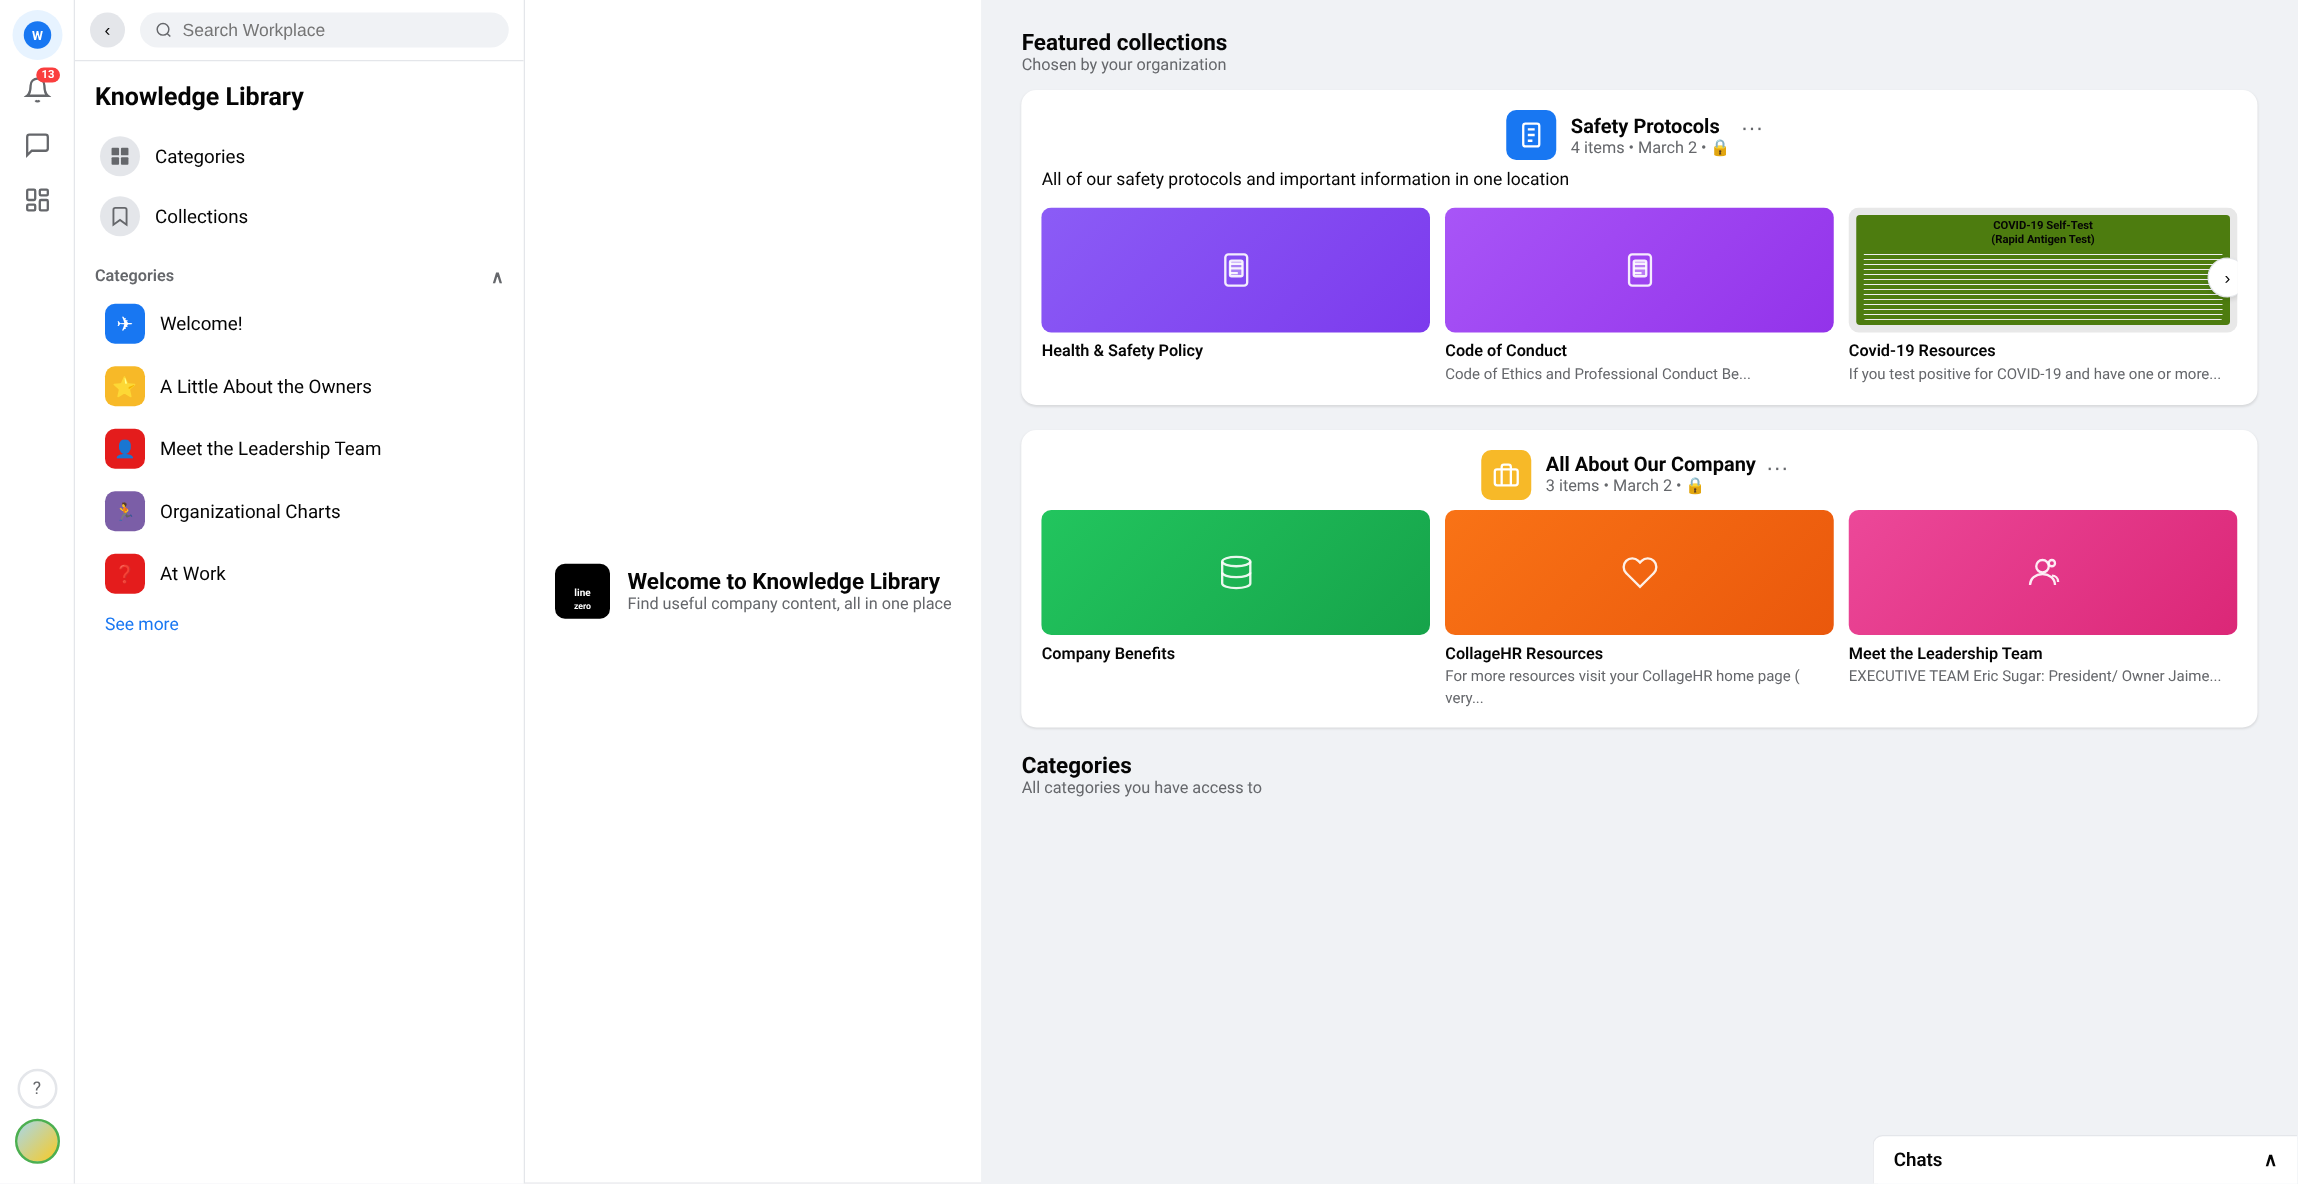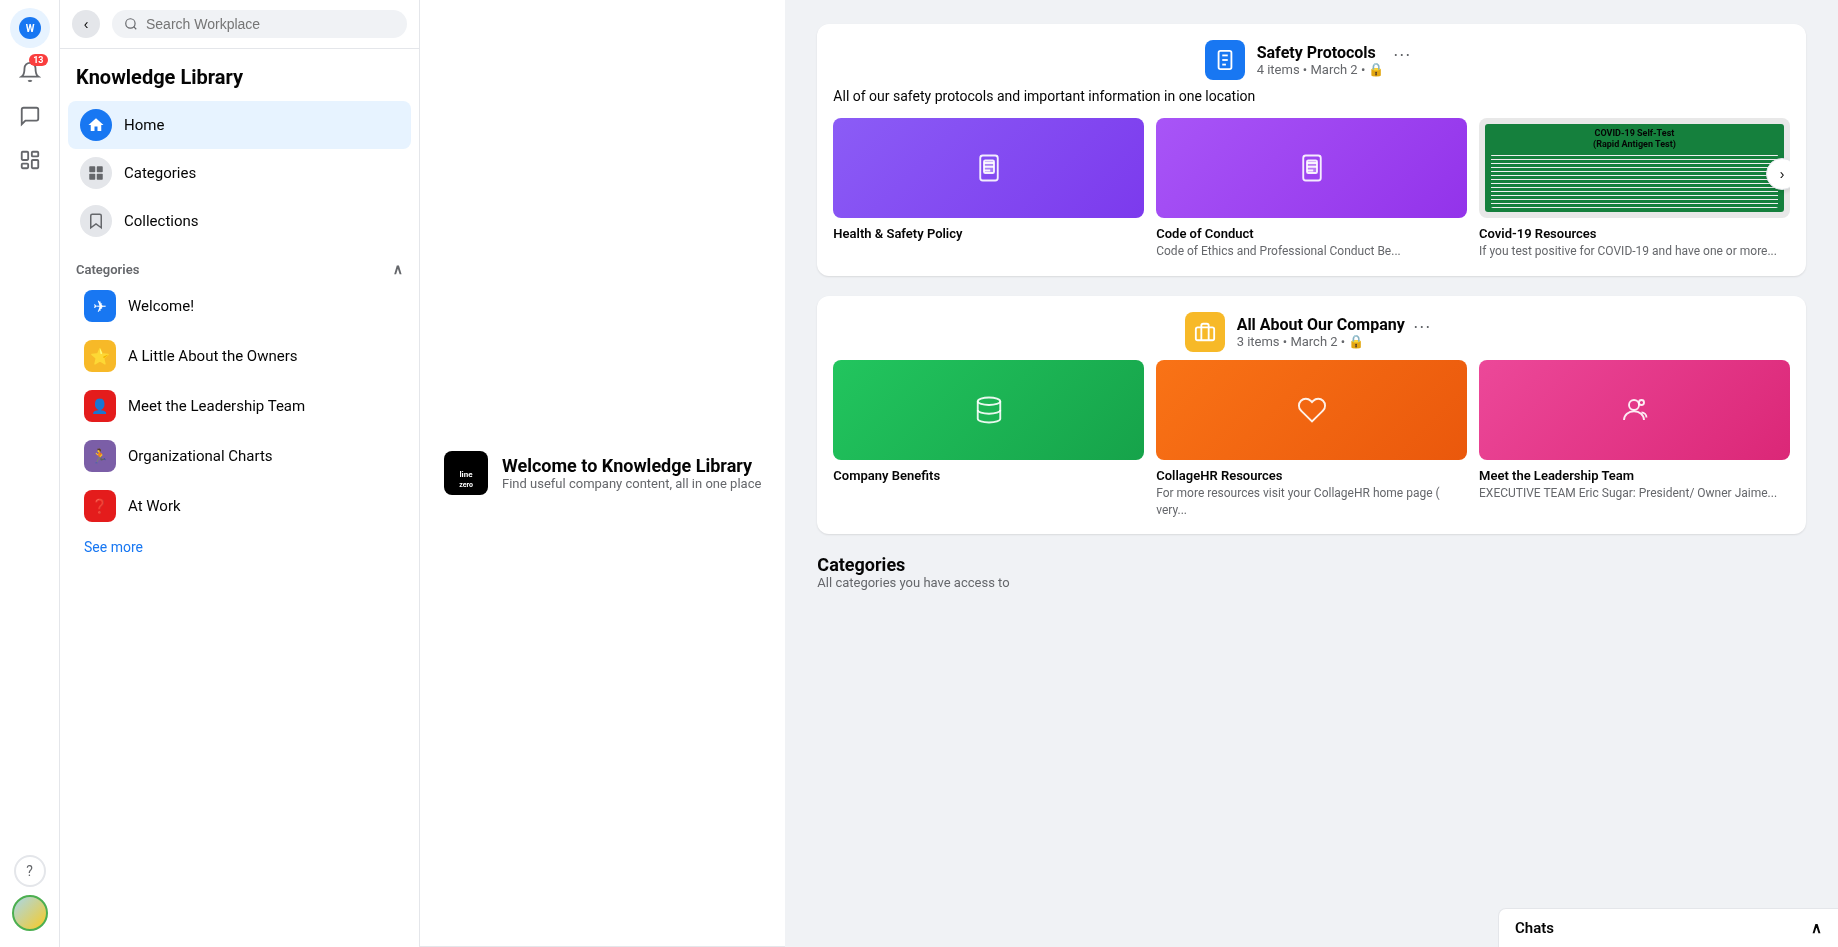--- a/index.html
+++ b/index.html
@@ -481,28 +481,20 @@
         <input type="text" placeholder="Search Workplace" style="">
       </div>
     </div>
   </div>
 
   <div class="sidebar-header">
     <div class="sidebar-title">Knowledge Library</div>
   </div>
 
   <div class="sidebar-nav">
-    <div class="sidebar-nav-item active">
-      <div class="nav-icon blue">
-        <svg width="18" height="18" viewBox="0 0 24 24" fill="white">
-          <path d="M10 20v-6h4v6h5v-8h3L12 3 2 12h3v8z"></path>
-        </svg>
-      </div>
-      <span>Home</span>
-    </div>
     <div class="sidebar-nav-item">
       <div class="nav-icon gray">
         <svg width="18" height="18" viewBox="0 0 24 24" fill="#65676b">
           <rect x="3" y="3" width="8" height="8" rx="1"></rect>
           <rect x="13" y="3" width="8" height="8" rx="1"></rect>
           <rect x="3" y="13" width="8" height="8" rx="1"></rect>
           <rect x="13" y="13" width="8" height="8" rx="1"></rect>
         </svg>
       </div>
       <span>Categories</span>
@@ -559,20 +551,24 @@
       </div>
       <div class="brand-text">
         <h1>Welcome to Knowledge Library</h1>
         <p>Find useful company content, all in one place</p>
       </div>
     </div>
   </div>
 
   <div class="main-body">
 
+    <div class="section-header">
+      <h2>Featured collections</h2>
+      <p>Chosen by your organization</p>
+    </div>
 
     <div class="collection-card">
       <div class="collection-card-header">
         <div class="collection-card-info">
           <div class="collection-icon col-blue">
             <svg width="22" height="22" viewBox="0 0 24 24" fill="none" stroke="white" stroke-width="2">
               <rect x="5" y="2" width="14" height="20" rx="2" ry="2"></rect>
               <line x1="9" y1="7" x2="15" y2="7"></line>
               <line x1="9" y1="12" x2="15" y2="12"></line>
               <line x1="9" y1="17" x2="13" y2="17"></line>
@@ -611,21 +607,21 @@
               <line x1="8" y1="11" x2="16" y2="11"></line>
               <line x1="8" y1="14" x2="13" y2="14"></line>
             </svg>
           </div>
           <div class="item-title">Code of Conduct</div>
           <div class="item-desc">Code of Ethics and Professional Conduct Be...</div>
         </div>
 
         <div class="item-card">
           <div class="covid-img-card item-thumbnail" style="height:100px;background:#e8e8e8;border-radius:8px;padding:6px;display:flex;flex-direction:column;align-items:flex-start;justify-content:flex-start;">
-            <div style="background:#15803d;border-radius:3px;padding:4px 6px;width:100%;height:100%;display:flex;flex-direction:column;">
+            <div style="background:#4d7c0f;border-radius:3px;padding:4px 6px;width:100%;height:100%;display:flex;flex-direction:column;">
               <div style="font-size:9px;font-weight:bold;color:#050505;margin-bottom:4px;line-height:1.2;">COVID-19 Self-Test<br>(Rapid Antigen Test)</div>
               <div style="flex:1;background:repeating-linear-gradient(0deg,#f0f0f0,#f0f0f0 1px,transparent 1px,transparent 4px);border-radius:2px;"></div>
             </div>
           </div>
           <div class="item-title">Covid-19 Resources</div>
           <div class="item-desc">If you test positive for COVID-19 and have one or more...</div>
         </div>
 
         <button class="next-btn">›</button>
       </div>

